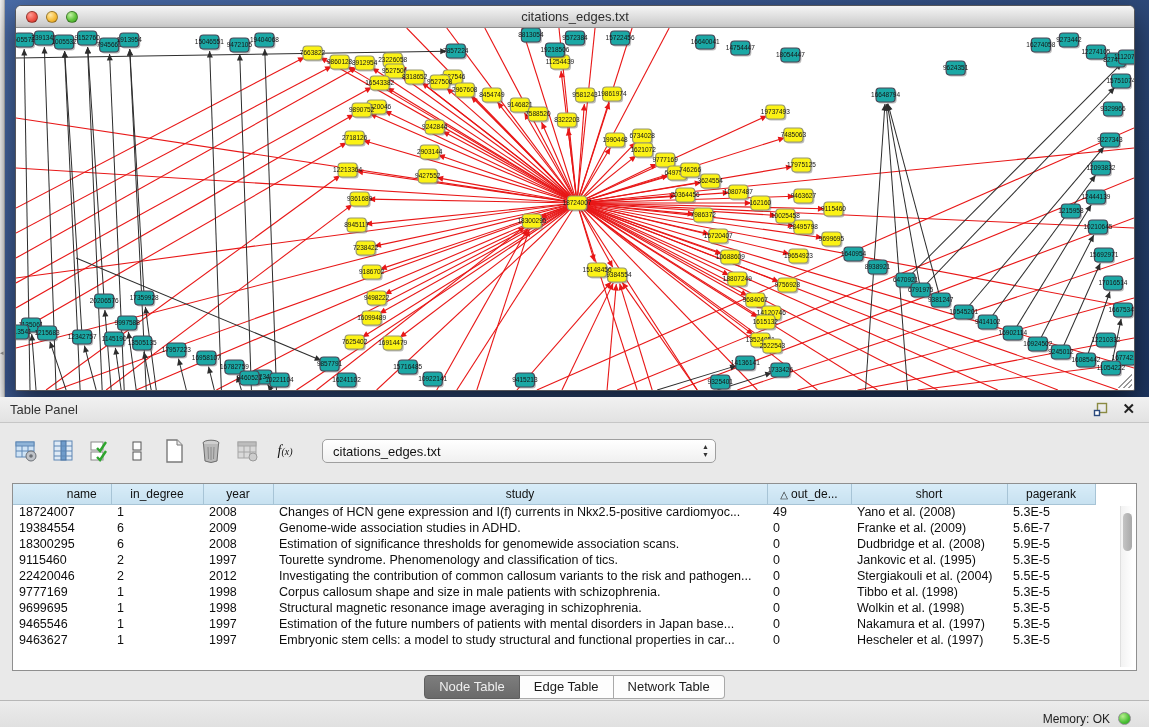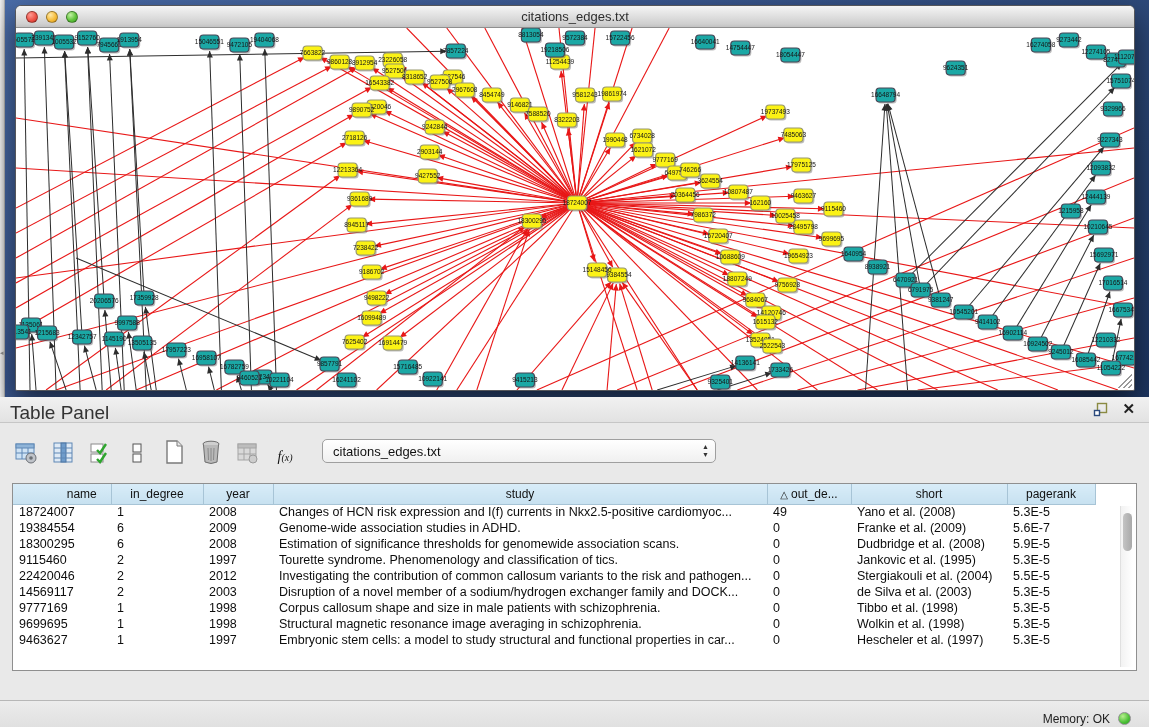--- a/index.html
+++ b/index.html
@@ -35,27 +35,27 @@
   .resize-grip { position:absolute; right:2px; bottom:2px; width:14px; height:14px;
     background:
      linear-gradient(135deg, transparent 48%, #9a9a9a 48%, #9a9a9a 54%, transparent 54%),
      linear-gradient(135deg, transparent 66%, #9a9a9a 66%, #9a9a9a 72%, transparent 72%),
      linear-gradient(135deg, transparent 84%, #9a9a9a 84%, #9a9a9a 90%, transparent 90%); }
 
   
   .table-panel { position:absolute; left:0; top:397px; width:1149px; height:303px; background:#e9e9e9; }
   .panel-titlebar { height:26px; background:linear-gradient(#f1f1f1,#e2e2e2);
     border-bottom:1px solid #c6c6c6; position:relative; }
-  .panel-titlebar .ptitle { position:absolute; left:10px; top:5px; font-size:19px; color:#333; }
+  .panel-titlebar .ptitle { position:absolute; left:10px; top:5px; font-size:13px; color:#333; }
   .panel-titlebar .pt-icons { position:absolute; right:14px; top:4px; display:flex; gap:14px; align-items:center; }
   .float-icon svg { display:block; }
   .close-x { font-size:15px; font-weight:bold; color:#222; line-height:16px; cursor:default; }
 
   .toolbar { position:absolute; left:12px; top:38px; height:32px; display:flex; align-items:center; gap:9px; }
-  .tbtn { width:28px; height:28px; display:flex; align-items:flex-end; justify-content:center; }
+  .tbtn { width:28px; height:28px; display:flex; align-items:center; justify-content:center; }
   .fx-label { font-size:14px; color:#111; font-style:italic; font-family:"Liberation Serif",serif; }
   .fx-label .xs { font-size:10px; }
   .table-select { margin-left:14px; width:394px; height:24px; border:1px solid #9f9f9f; border-radius:5px;
     background:linear-gradient(#ffffff,#f0f0f0); position:relative; display:flex; align-items:center; }
   .table-select .val { font-size:13px; color:#111; padding-left:10px; }
   .table-select .stepper { position:absolute; right:6px; top:3px; font-size:7px; line-height:8px;
     color:#333; text-align:center; }
 
   .table-box { position:absolute; left:12px; top:86px; width:1125px; height:188px;
     background:#fff; border:1px solid #8f8f8f; overflow:hidden; }
@@ -903,21 +903,21 @@
             <th><span class="sort-glyph">△</span>out_de...</th>
             <th>short</th>
             <th>pagerank</th>
           </tr>
         </thead>
       <tbody id="grid-body">
           <tr>
             <td>18724007</td>
             <td>1</td>
             <td>2008</td>
-            <td>Changes of HCN risk expression and I(f) currents in Nkx2.5-positive cardiomyoc...</td>
+            <td>Changes of HCN gene expression and I(f) currents in Nkx2.5-positive cardiomyoc...</td>
             <td>49</td>
             <td>Yano et al. (2008)</td>
             <td>5.3E-5</td>
           </tr>
           <tr>
             <td>19384554</td>
             <td>6</td>
             <td>2009</td>
             <td>Genome-wide association studies in ADHD.</td>
             <td>0</td>
@@ -945,60 +945,65 @@
           <tr>
             <td>22420046</td>
             <td>2</td>
             <td>2012</td>
             <td>Investigating the contribution of common callosum variants to the risk and pathogen...</td>
             <td>0</td>
             <td>Stergiakouli et al. (2004)</td>
             <td>5.5E-5</td>
           </tr>
           <tr>
-            <td>14569117</td>
-            <td>2</td>
-            <td>2003</td>
-            <td>Disruption of a novel member of a sodium/hydrogen exchanger family and DOCK...</td>
-            <td>0</td>
-            <td>de Silva et al. (2003)</td>
-            <td>5.3E-5</td>
-          </tr>
-          <tr>
             <td>9777169</td>
             <td>1</td>
             <td>1998</td>
             <td>Corpus callosum shape and size in male patients with schizophrenia.</td>
             <td>0</td>
             <td>Tibbo et al. (1998)</td>
             <td>5.3E-5</td>
           </tr>
           <tr>
             <td>9699695</td>
             <td>1</td>
             <td>1998</td>
             <td>Structural magnetic resonance image averaging in schizophrenia.</td>
             <td>0</td>
             <td>Wolkin et al. (1998)</td>
             <td>5.3E-5</td>
           </tr>
           <tr>
+            <td>9465546</td>
+            <td>1</td>
+            <td>1997</td>
+            <td>Estimation of the future numbers of patients with mental disorders in Japan base...</td>
+            <td>0</td>
+            <td>Nakamura et al. (1997)</td>
+            <td>5.3E-5</td>
+          </tr>
+          <tr>
             <td>9463627</td>
             <td>1</td>
             <td>1997</td>
             <td>Embryonic stem cells: a model to study structural and functional properties in car...</td>
             <td>0</td>
             <td>Hescheler et al. (1997)</td>
             <td>5.3E-5</td>
           </tr>
         </tbody>
     </table>
     <div class="vscroll">
       <div class="vthumb"></div>
     </div>
   </div>
 
+  <div class="tabs" id="tabs">
+      <span class="tab active">Node Table</span>
+      <span class="tab">Edge Table</span>
+      <span class="tab">Network Table</span>
+    </div>
 </div>
 
 <div class="status-bar">
   <span class="mem-label">Memory: OK</span>
   <span class="mem-dot"></span>
 </div>
 
 </body></html>

